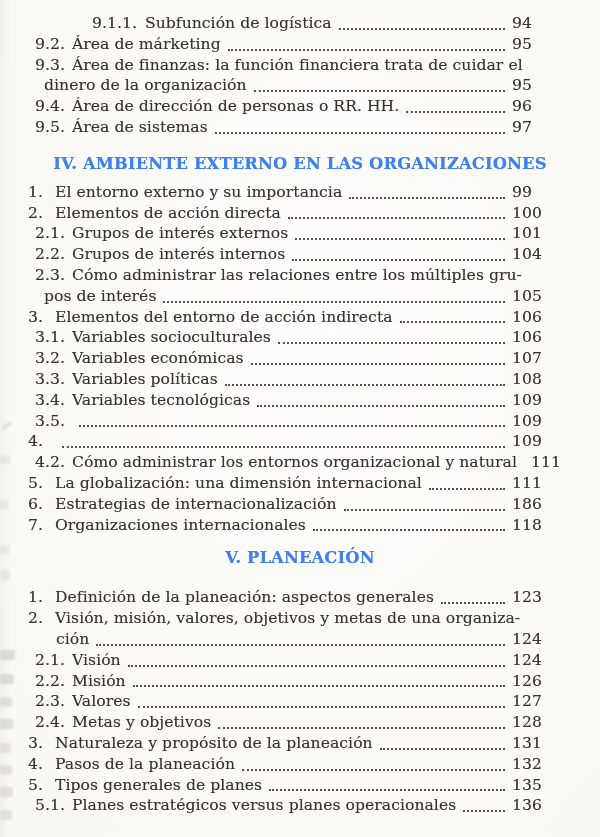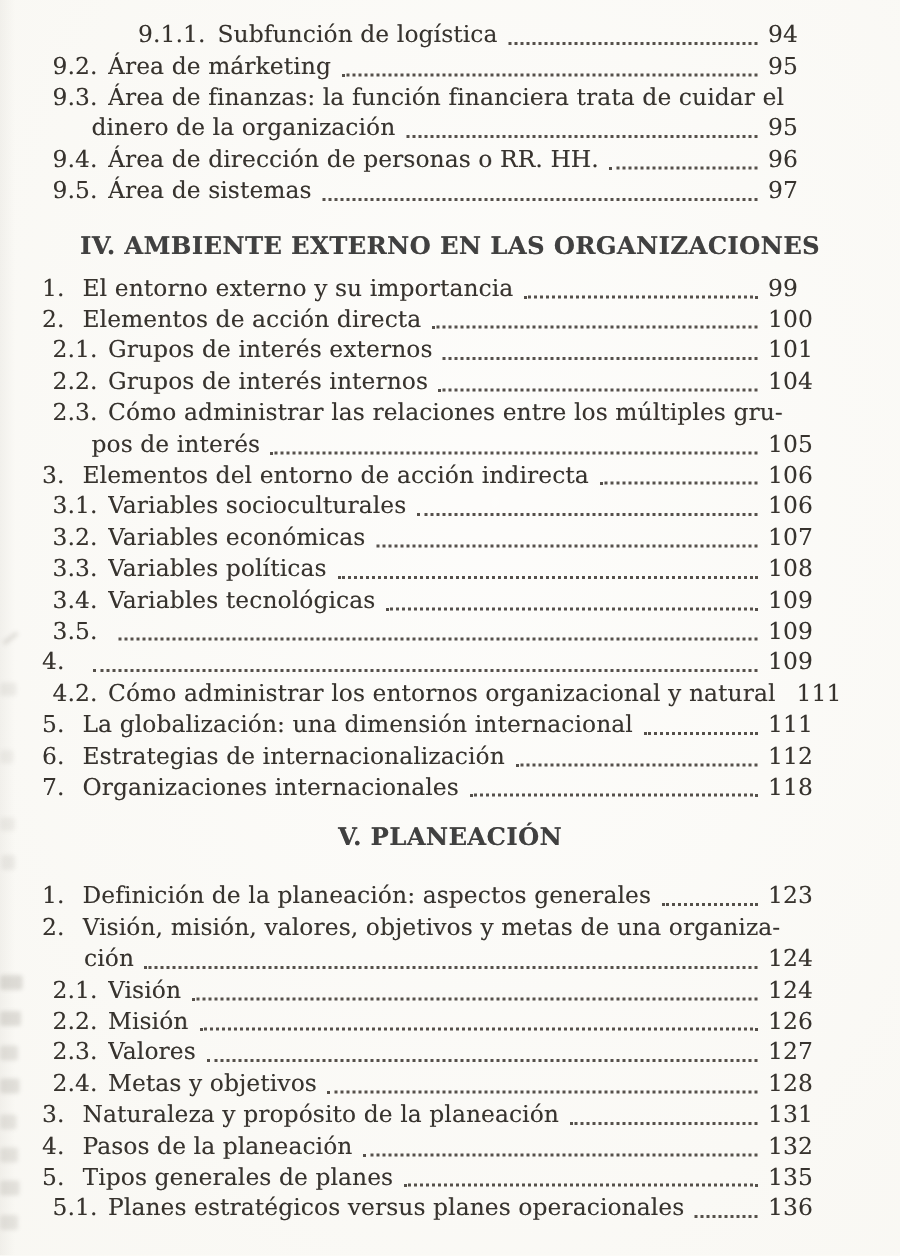--- a/index.html
+++ b/index.html
@@ -14,21 +14,21 @@
     position:absolute;inset:0;
     background:
       linear-gradient(to right, rgba(165,160,150,0.10) 0px, rgba(165,160,150,0.0) 10px),
       radial-gradient(ellipse at 55% 40%, rgba(255,255,255,0.5), rgba(232,229,220,0.12)),
       #fbfaf6;
   }
   .toc{position:absolute;inset:0;padding-top:13px;}
   .heading{
     margin:0;text-align:center;
     font-size:16.2px;font-weight:700;letter-spacing:.25px;
-    line-height:21px;color:#404040;
+    line-height:21px;color:#3b82f6;
     text-shadow:0.2px 0.2px 0.35px rgba(45,41,36,.45);
   }
   section:nth-of-type(2) .heading{margin:15px 0 8px;}
   section:nth-of-type(3) .heading{margin:12px 0 19px;}
   .row{
     display:flex;align-items:flex-end;
     height:20.8px;line-height:20.8px;
     padding-right:46px;
     font-size:15.5px;letter-spacing:.1px;white-space:nowrap;
     text-shadow:0.2px 0.2px 0.3px rgba(50,46,40,.4);
@@ -40,21 +40,21 @@
     border-bottom:2.2px dotted rgba(62,56,50,.88);
     margin:0 7px 4px 7px;min-width:0;
   }
   .row .leader.hidden{visibility:hidden;}
   .row .pg{flex:0 0 auto;min-width:42px;text-align:left;}
   
   .row.n1{padding-left:28px;} .row.n1 .num{min-width:27px;}
   .row.n2{padding-left:35px;} .row.n2 .num{min-width:37px;}
   .row.n3{padding-left:92px;} .row.n3 .num{min-width:53px;}
   .row.c1{padding-left:56px;}
-  .row.c2{padding-left:61px;}
+  .row.c2{padding-left:44px;}
   
   .mark{
     position:absolute;background:#8a857c;border-radius:2px;
     filter:blur(1.3px);pointer-events:none;
   }
 </style>
 </head>
 <body>
 
 <div class="scan-surface"></div>
@@ -227,21 +227,21 @@
     <span class="num">5.</span>
     <span class="txt">La globalización: una dimensión internacional</span>
     <span class="leader"></span>
     <span class="pg">111</span>
   </div>
 
   <div class="row n1">
     <span class="num">6.</span>
     <span class="txt">Estrategias de internacionalización</span>
     <span class="leader"></span>
-    <span class="pg">112</span>
+    <span class="pg">186</span>
   </div>
 
   <div class="row n1">
     <span class="num">7.</span>
     <span class="txt">Organizaciones internacionales</span>
     <span class="leader"></span>
     <span class="pg">118</span>
   </div>
 </div>
   </section>

